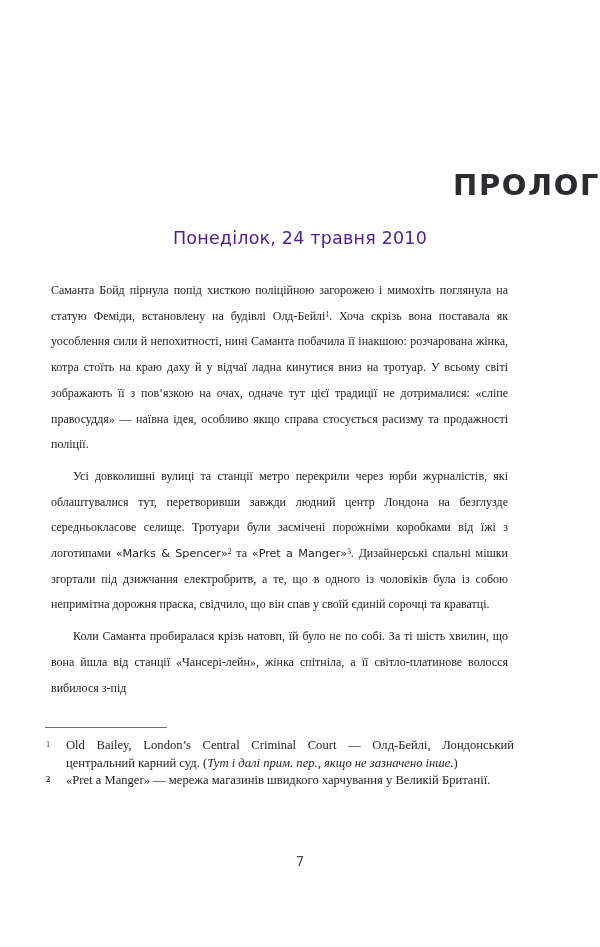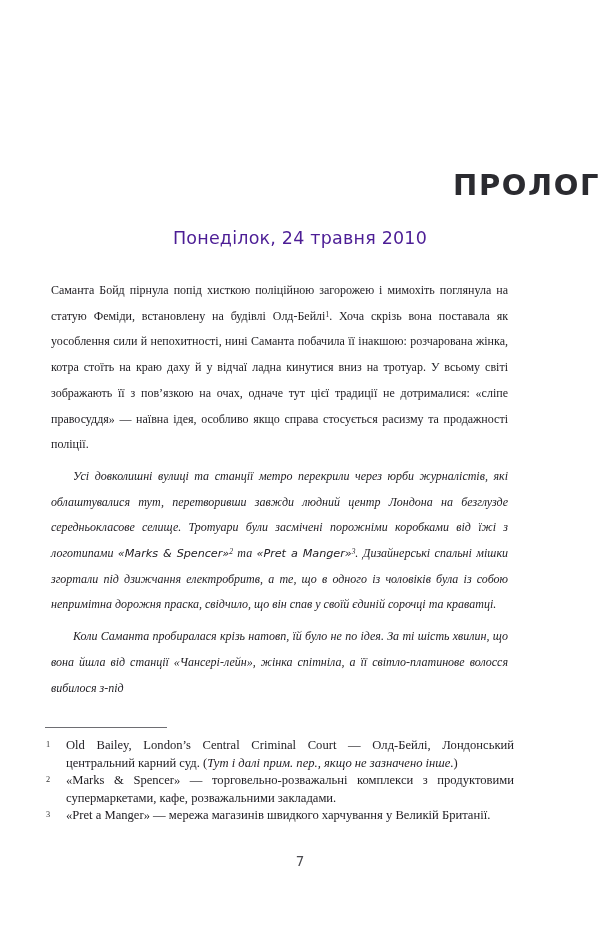--- a/index.html
+++ b/index.html
@@ -69,21 +69,20 @@
     text-align: justify;
     text-justify: inter-word;
     font-size: 12px;
     line-height: 25.7px;
     text-indent: 0;
     hyphens: manual;
     color: #232126;
   }
   p.para.indent {
     text-indent: 22px;
-    font-style: italic;
   }
 
   .sup {
     font-size: 0.62em;
     vertical-align: 0.46em;
     line-height: 0;
   }
 
   .brand {
     font-family: "DejaVu Sans", "Liberation Sans", sans-serif;
@@ -144,27 +143,27 @@
 
 <div class="page">
 
   <h1 class="chapter-title">ПРОЛОГ</h1>
 
   <div class="dateline">Понеділок, 24 травня 2010</div>
 
   <div class="body-col">
     <p class="para" id="p1">Саманта Бойд пірнула попід хисткою поліційною загорожею і мимохіть поглянула на статую Феміди, встановлену на будівлі Олд-Бейлі<span class="sup">1</span>. Хоча скрізь вона поставала як уособлення сили й непохитності, нині Саманта побачила її інакшою: розчарована жінка, котра стоїть на краю даху й у відчаї ладна кинутися вниз на тротуар. У всьому світі зображають її з пов’язкою на очах, одначе тут цієї традиції не дотрималися: «сліпе правосуддя» — наївна ідея, особливо якщо справа стосується расизму та продажності поліції.</p>
     <p class="para indent" id="p2">Усі довколишні вулиці та станції метро перекрили через юрби журналістів, які облаштувалися тут, перетворивши завжди людний центр Лондона на безглузде середньокласове селище. Тротуари були засмічені порожніми коробками від їжі з логотипами <span class="brand">«Marks &amp; Spencer»</span><span class="sup">2</span> та <span class="brand">«Pret a Manger»</span><span class="sup">3</span>. Дизайнерські спальні мішки згортали під дзижчання електробритв, а те, що в одного із чоловіків була із собою непримітна дорожня праска, свідчило, що він спав у своїй єдиній сорочці та краватці.</p>
-    <p class="para indent" id="p3">Коли Саманта пробиралася крізь натовп, їй було не по ідея. За ті шість хвилин, що вона йшла від станції «Чансері-лейн», жінка спітніла, а її світло-платинове волосся вибилося з-під</p>
+    <p class="para indent" id="p3">Коли Саманта пробиралася крізь натовп, їй було не по собі. За ті шість хвилин, що вона йшла від станції «Чансері-лейн», жінка спітніла, а її світло-платинове волосся вибилося з-під</p>
   </div>
 
   <div class="footnotes">
     <div class="fn-rule"></div>
     <div id="fn-list">
         <div class="fn-item"><span class="fn-num">1</span><span>Old Bailey, London’s Central Criminal Court — Олд-Бейлі, Лондонський центральний карний суд. (<em>Тут і далі прим. пер., якщо не зазначено інше.</em>)</span></div>
-        <div class="fn-item"><span class="fn-num">2</span><span>«Marks &amp; Spencer» — торговельно-розважальні комплекси з продуктовими супермаркетами, кафе, розважальними закладами.</span></div>
+        <div class="fn-item"><span class="fn-num">2</span></div>
         <div class="fn-item"><span class="fn-num">3</span><span>«Pret a Manger» — мережа магазинів швидкого харчування у Великій Британії.</span></div>
       </div>
   </div>
 
   <div class="folio">7</div>
 
 </div>
 
 </body></html>

